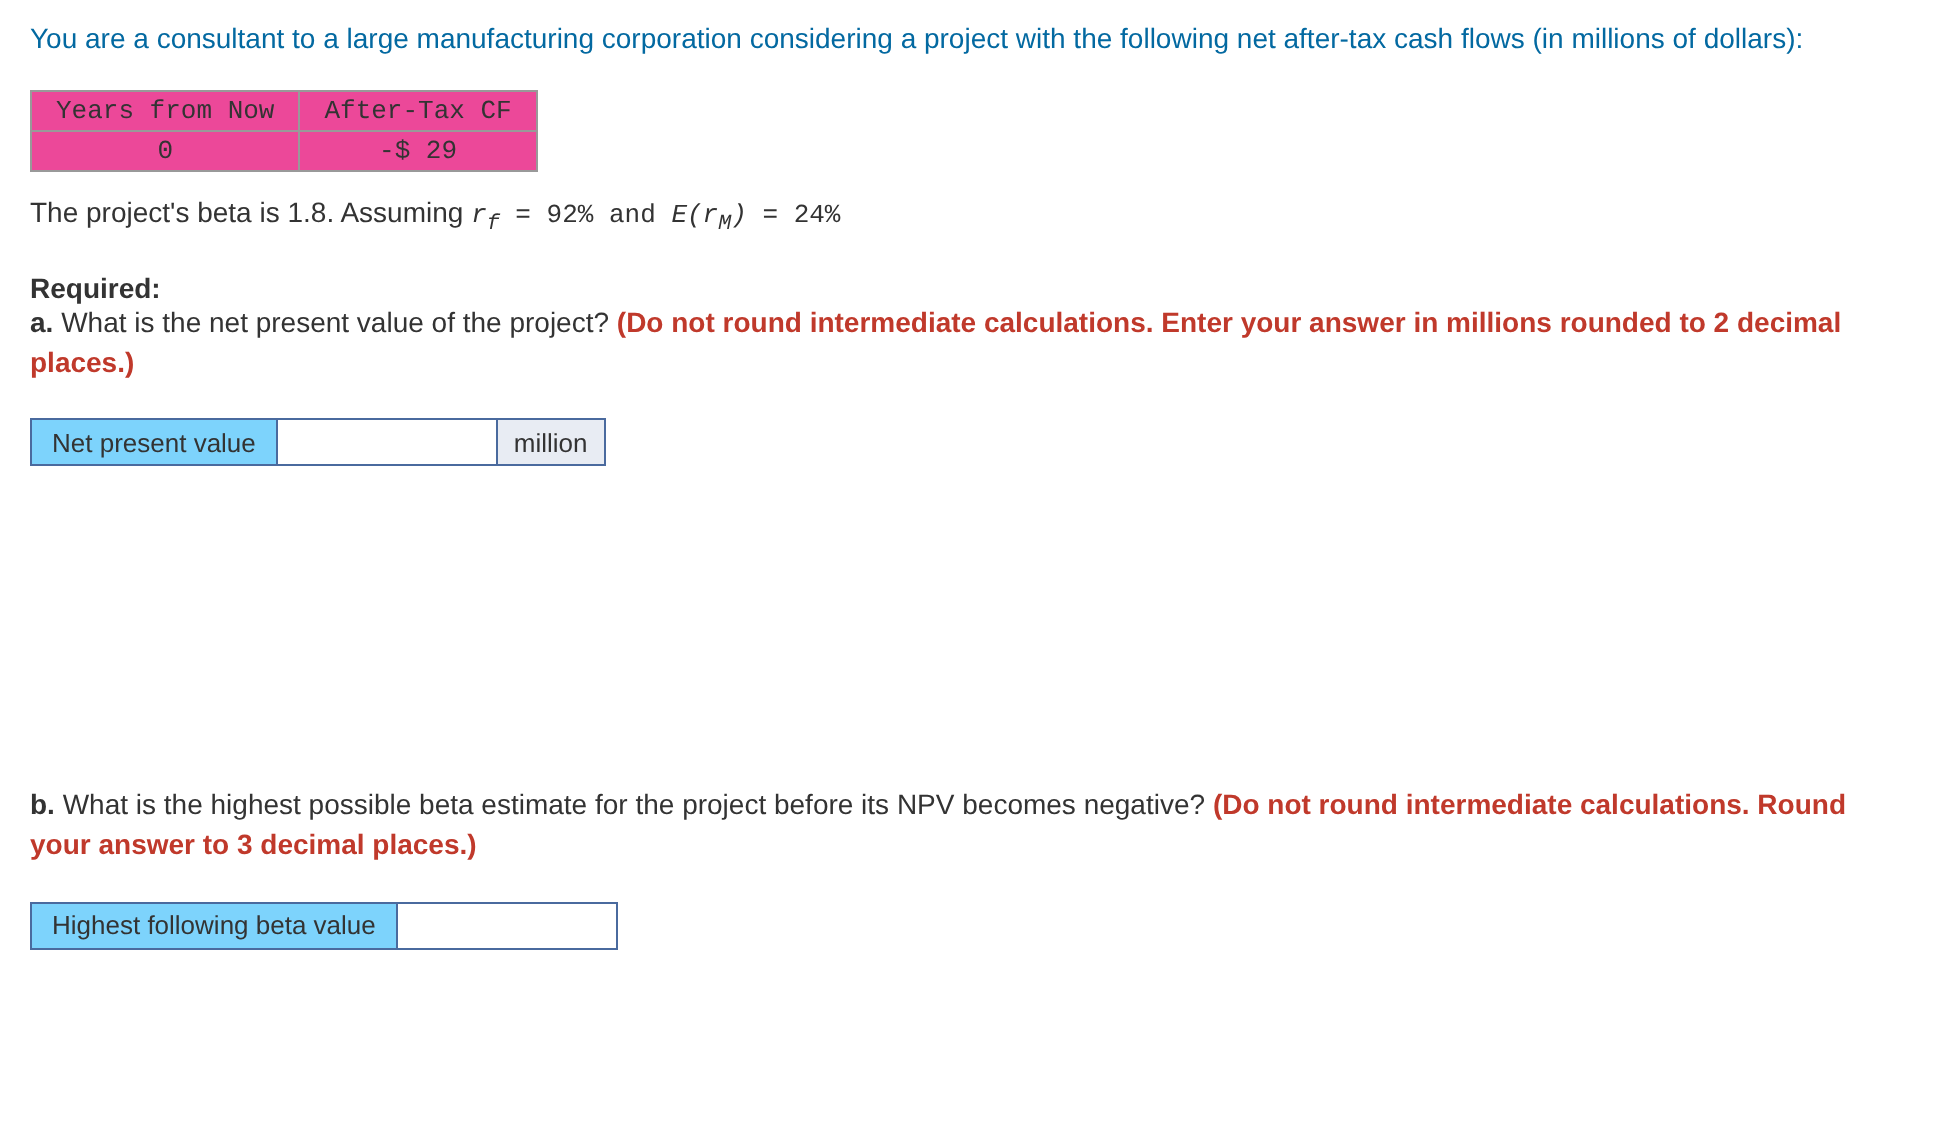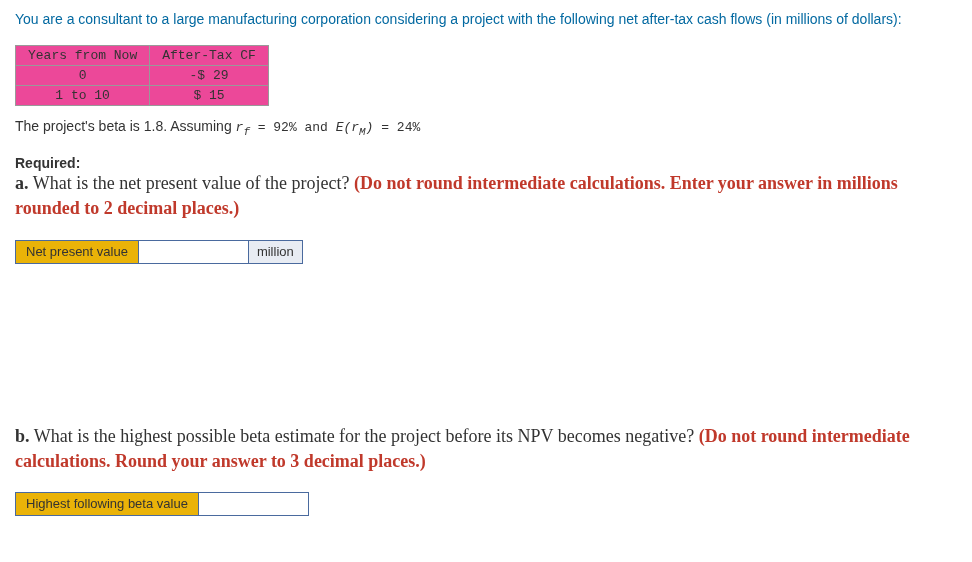--- a/index.html
+++ b/index.html
@@ -47,41 +47,40 @@
     }
     .assumption .math .sub {
       font-style: italic;
     }
     .required-label {
       font-weight: bold;
       font-size: 14px;
       margin-bottom: 0;
     }
     .question {
-      font-size: 18px;
+      font-size: 14px;
       line-height: 1.4;
       margin-bottom: 18px;
-      font-family: Liberation Serif, serif;
     }
     .question .q-letter {
       font-weight: bold;
     }
     .question .instruction {
       font-weight: bold;
       color: #c0392b;
     }
     .answer-table {
       border-collapse: collapse;
       margin-bottom: 40px;
     }
     .answer-table td {
       border: 1px solid #4a6a9e;
       padding: 3px 10px;
       font-size: 13px;
-      background: #eab308;
+      background: #7dd3fc;
       vertical-align: middle;
     }
     .answer-table td.input-cell {
       padding: 0;
       background: #fff;
       width: 110px;
     }
     .answer-table input {
       border: none;
       width: 100%;
@@ -108,24 +107,20 @@
 <table class="cf-table">
   <tbody>
       <tr class="header">
     <td>Years from Now</td>
     <td>After-Tax CF</td>
   </tr>
   <tr>
     <td>0</td>
     <td>-$ 29</td>
   </tr>
-  <tr>
-    <td>1 to 10</td>
-    <td>$ 15</td>
-  </tr>
 </tbody>
   </table>
 
 <p class="assumption">
   <span>The project's beta is 1.8. Assuming </span><span class="math"><i>r</i><sub class="sub">f</sub><span> = 92% and </span><i>E(r</i><sub class="sub">M</sub><i>)</i><span> = 24%</span></span>
 </p>
 
 <p class="required-label">Required:</p>
 
 <p class="question">

